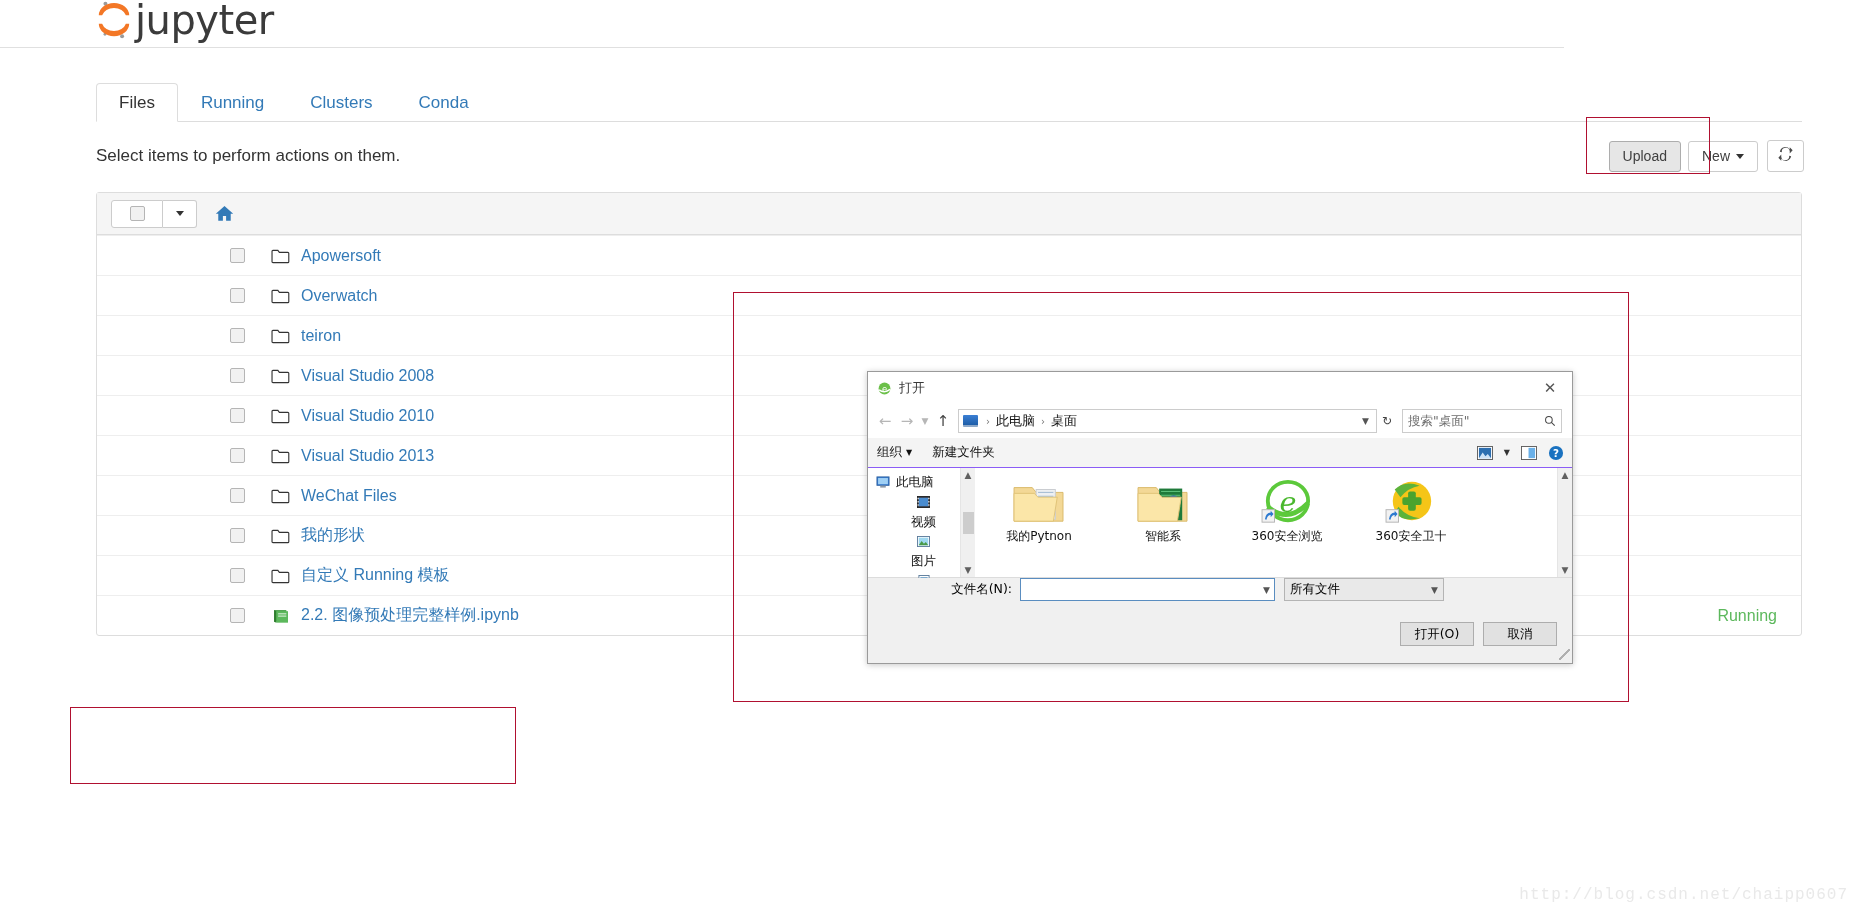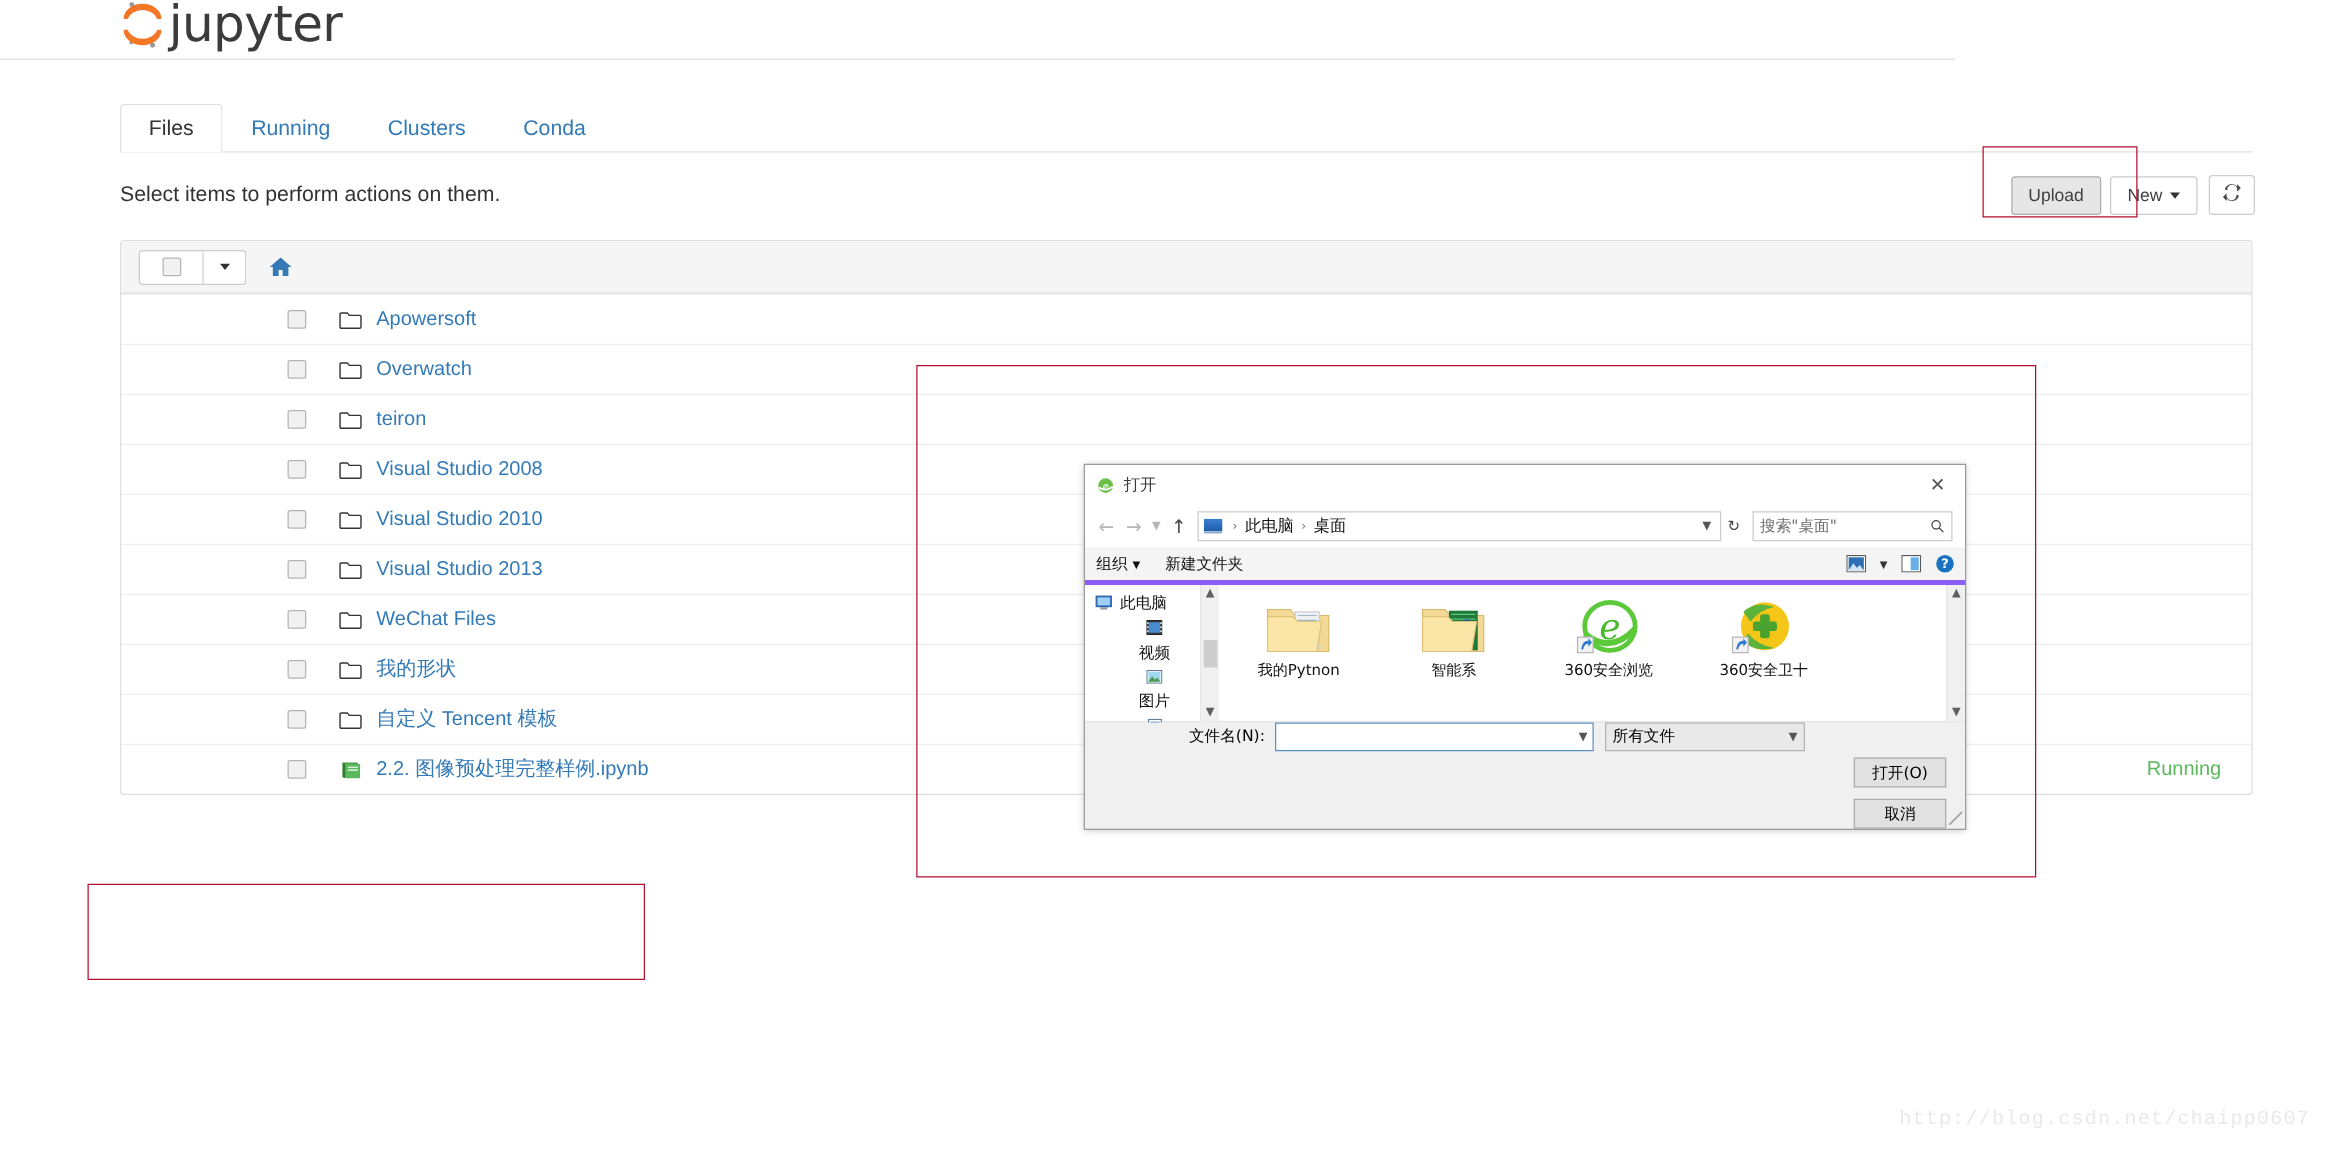--- a/index.html
+++ b/index.html
@@ -155,21 +155,21 @@
   .crumb-sep { color:#777; margin:0 6px; font-size:10px; }
   .crumb { color:#111; font-size:13px; }
   #addr-caret { margin-left:auto; color:#555; font-size:9px; padding-right:3px; }
   #refresh-round { width:20px; text-align:center; color:#444; font-size:12px; cursor:pointer; }
   #searchbar {
     width:160px; height:24px; border:1px solid #cccccc; background:#fff;
     display:flex; align-items:center; padding:0 5px; margin-left:5px;
   }
   #search-ph { color:#6e6e6e; font-size:12.5px; flex:1; }
   #win-toolbar {
-    height:30px; background:#f4f4f4; border-bottom:4px solid #8b5cf6;
+    height:30px; background:#f4f4f4; border-bottom:1px solid #8b5cf6;
     display:flex; align-items:center; padding:0 9px; gap:20px;
     position:relative;
   }
   .tb-item { font-size:12.5px; color:#111; cursor:pointer; display:flex; align-items:center; gap:4px; }
   .tb-right { position:absolute; right:8px; display:flex; align-items:center; gap:11px; }
   #win-body {
     height:110px; background:#fff; display:flex; position:relative;
     border-bottom:1px solid #dcdcdc;
   }
   #win-sidebar {
@@ -204,21 +204,21 @@
     width:255px; height:23px; border:1px solid #5a8dc0; background:#fff;
     display:flex; align-items:center; padding:0 4px;
   }
   #fname-caret { margin-left:auto; color:#555; font-size:9px; }
   #ftype-select {
     width:160px; height:23px; border:1px solid #b4b4b4; background:#e9e9e9;
     display:flex; align-items:center; padding:0 5px; margin-left:9px; font-size:12.5px;
   }
   #ftype-caret { margin-left:auto; color:#555; font-size:9px; }
   #win-buttons {
-    display:flex; gap:9px; position:absolute; right:15px; top:28px;flex-direction:column;
+    display:flex; gap:9px; position:absolute; right:15px; top:44px;
   }
   .wbtn {
     width:74px; height:24px; background:#e1e1e1; border:1px solid #adadad;
     display:flex; align-items:center; justify-content:center; font-size:12.5px;
     cursor:pointer;
   }
   #resize-grip {
     position:absolute; right:2px; bottom:2px; width:11px; height:11px;
     background:
       linear-gradient(135deg, transparent 45%, #b0b0b0 45%, #b0b0b0 55%, transparent 55%);
@@ -360,21 +360,21 @@
     </span>
     <span class="row-name">我的形状</span>
   </div>
   <div class="file-row">
     <span class="cbx row-cbx"></span>
     <span class="row-icon">
       <svg width="19" height="16" viewBox="0 0 20 17">
           <path d="M1 3.5 A1 1 0 0 1 2 2.5 L7.2 2.5 L8.8 4.6 L17.8 4.6 A1 1 0 0 1 18.8 5.6 L18.8 14.5 A1 1 0 0 1 17.8 15.5 L2 15.5 A1 1 0 0 1 1 14.5 Z" fill="none" stroke="#333" stroke-width="1.2"></path>
         </svg>
     </span>
-    <span class="row-name">自定义 Tencent 模板</span>
+    <span class="row-name">自定义 Running 模板</span>
   </div>
   <div class="file-row">
     <span class="cbx row-cbx"></span>
     <span class="row-icon">
       <svg width="19" height="16" viewBox="0 0 20 17">
         <path d="M3.2 2.2 L16.2 2.2 L16.2 14.6 L3.2 14.6 Z" fill="#4aa04a"></path>
         <path d="M3.2 2.2 L5.6 3.4 L5.6 15.6 L3.2 14.6 Z" fill="#2f7d2f"></path>
         <path d="M5.6 3.4 L18 3.4 L18 15.6 L5.6 15.6 Z" fill="#5cb85c"></path>
         <path d="M7.5 6.2 L16.2 6.2" stroke="#ffffff" stroke-width="0.9"></path>
         <path d="M7.5 8.6 L16.2 8.6" stroke="#ffffff" stroke-width="0.9"></path>

